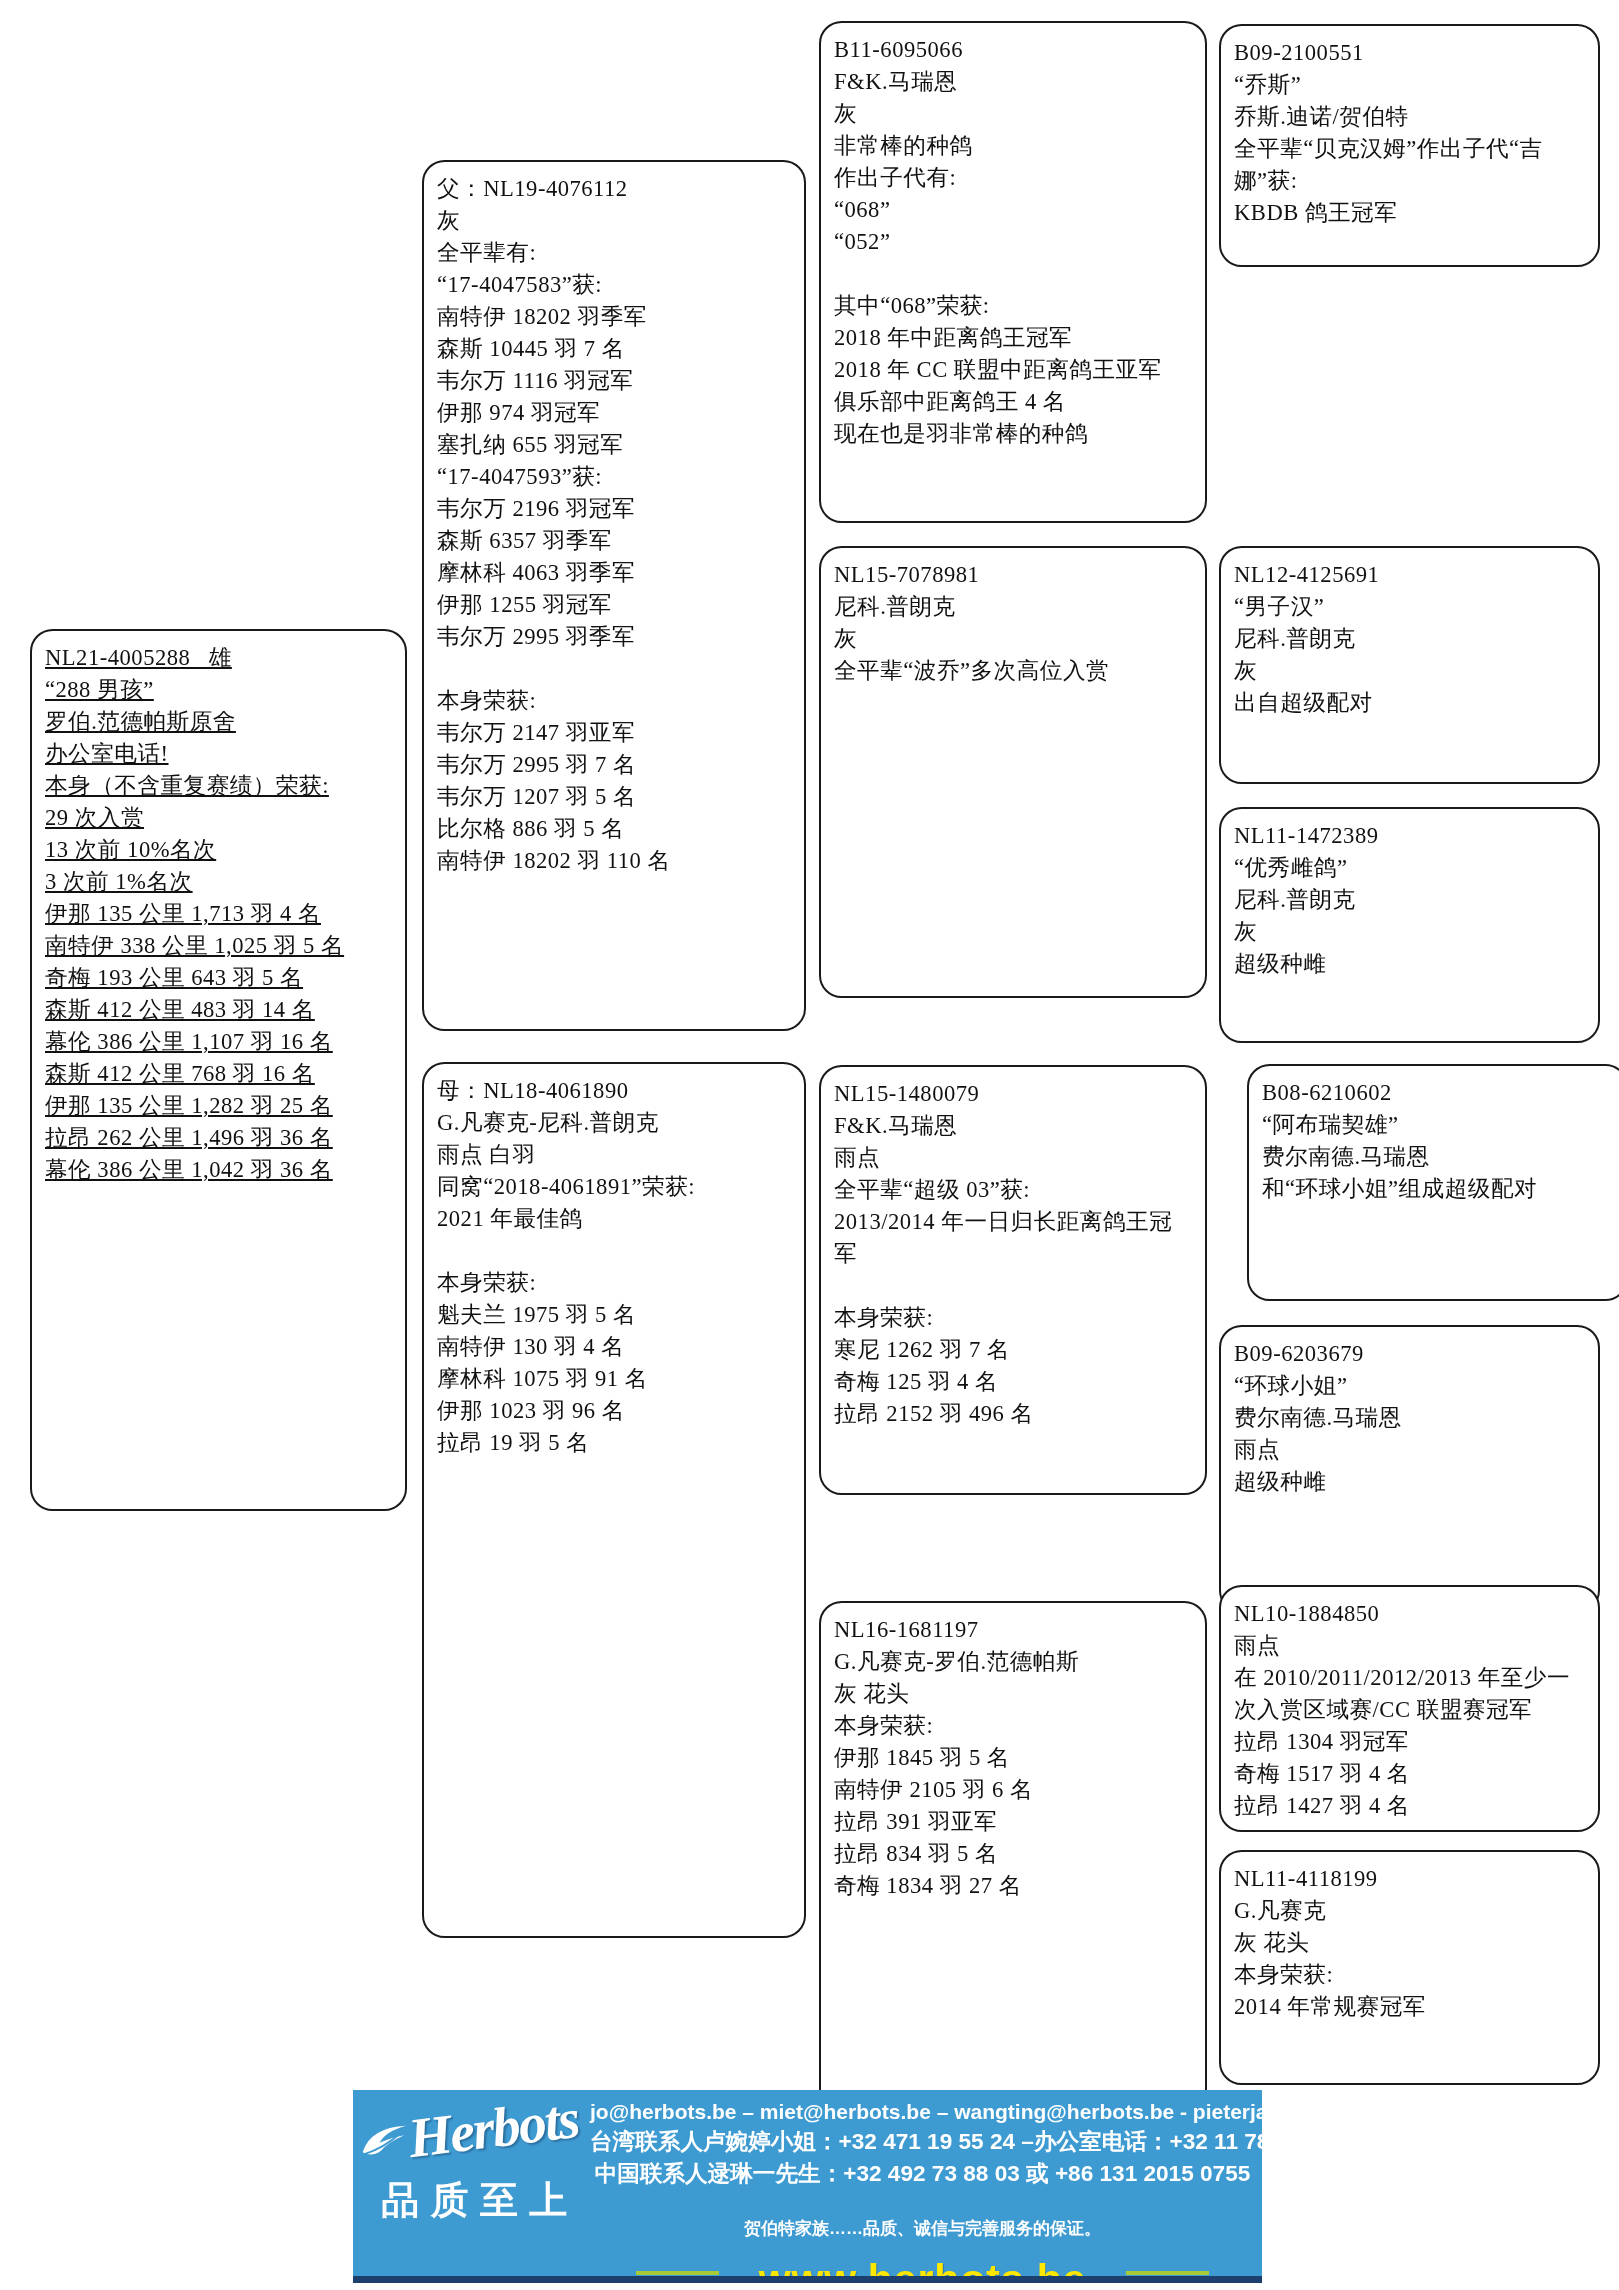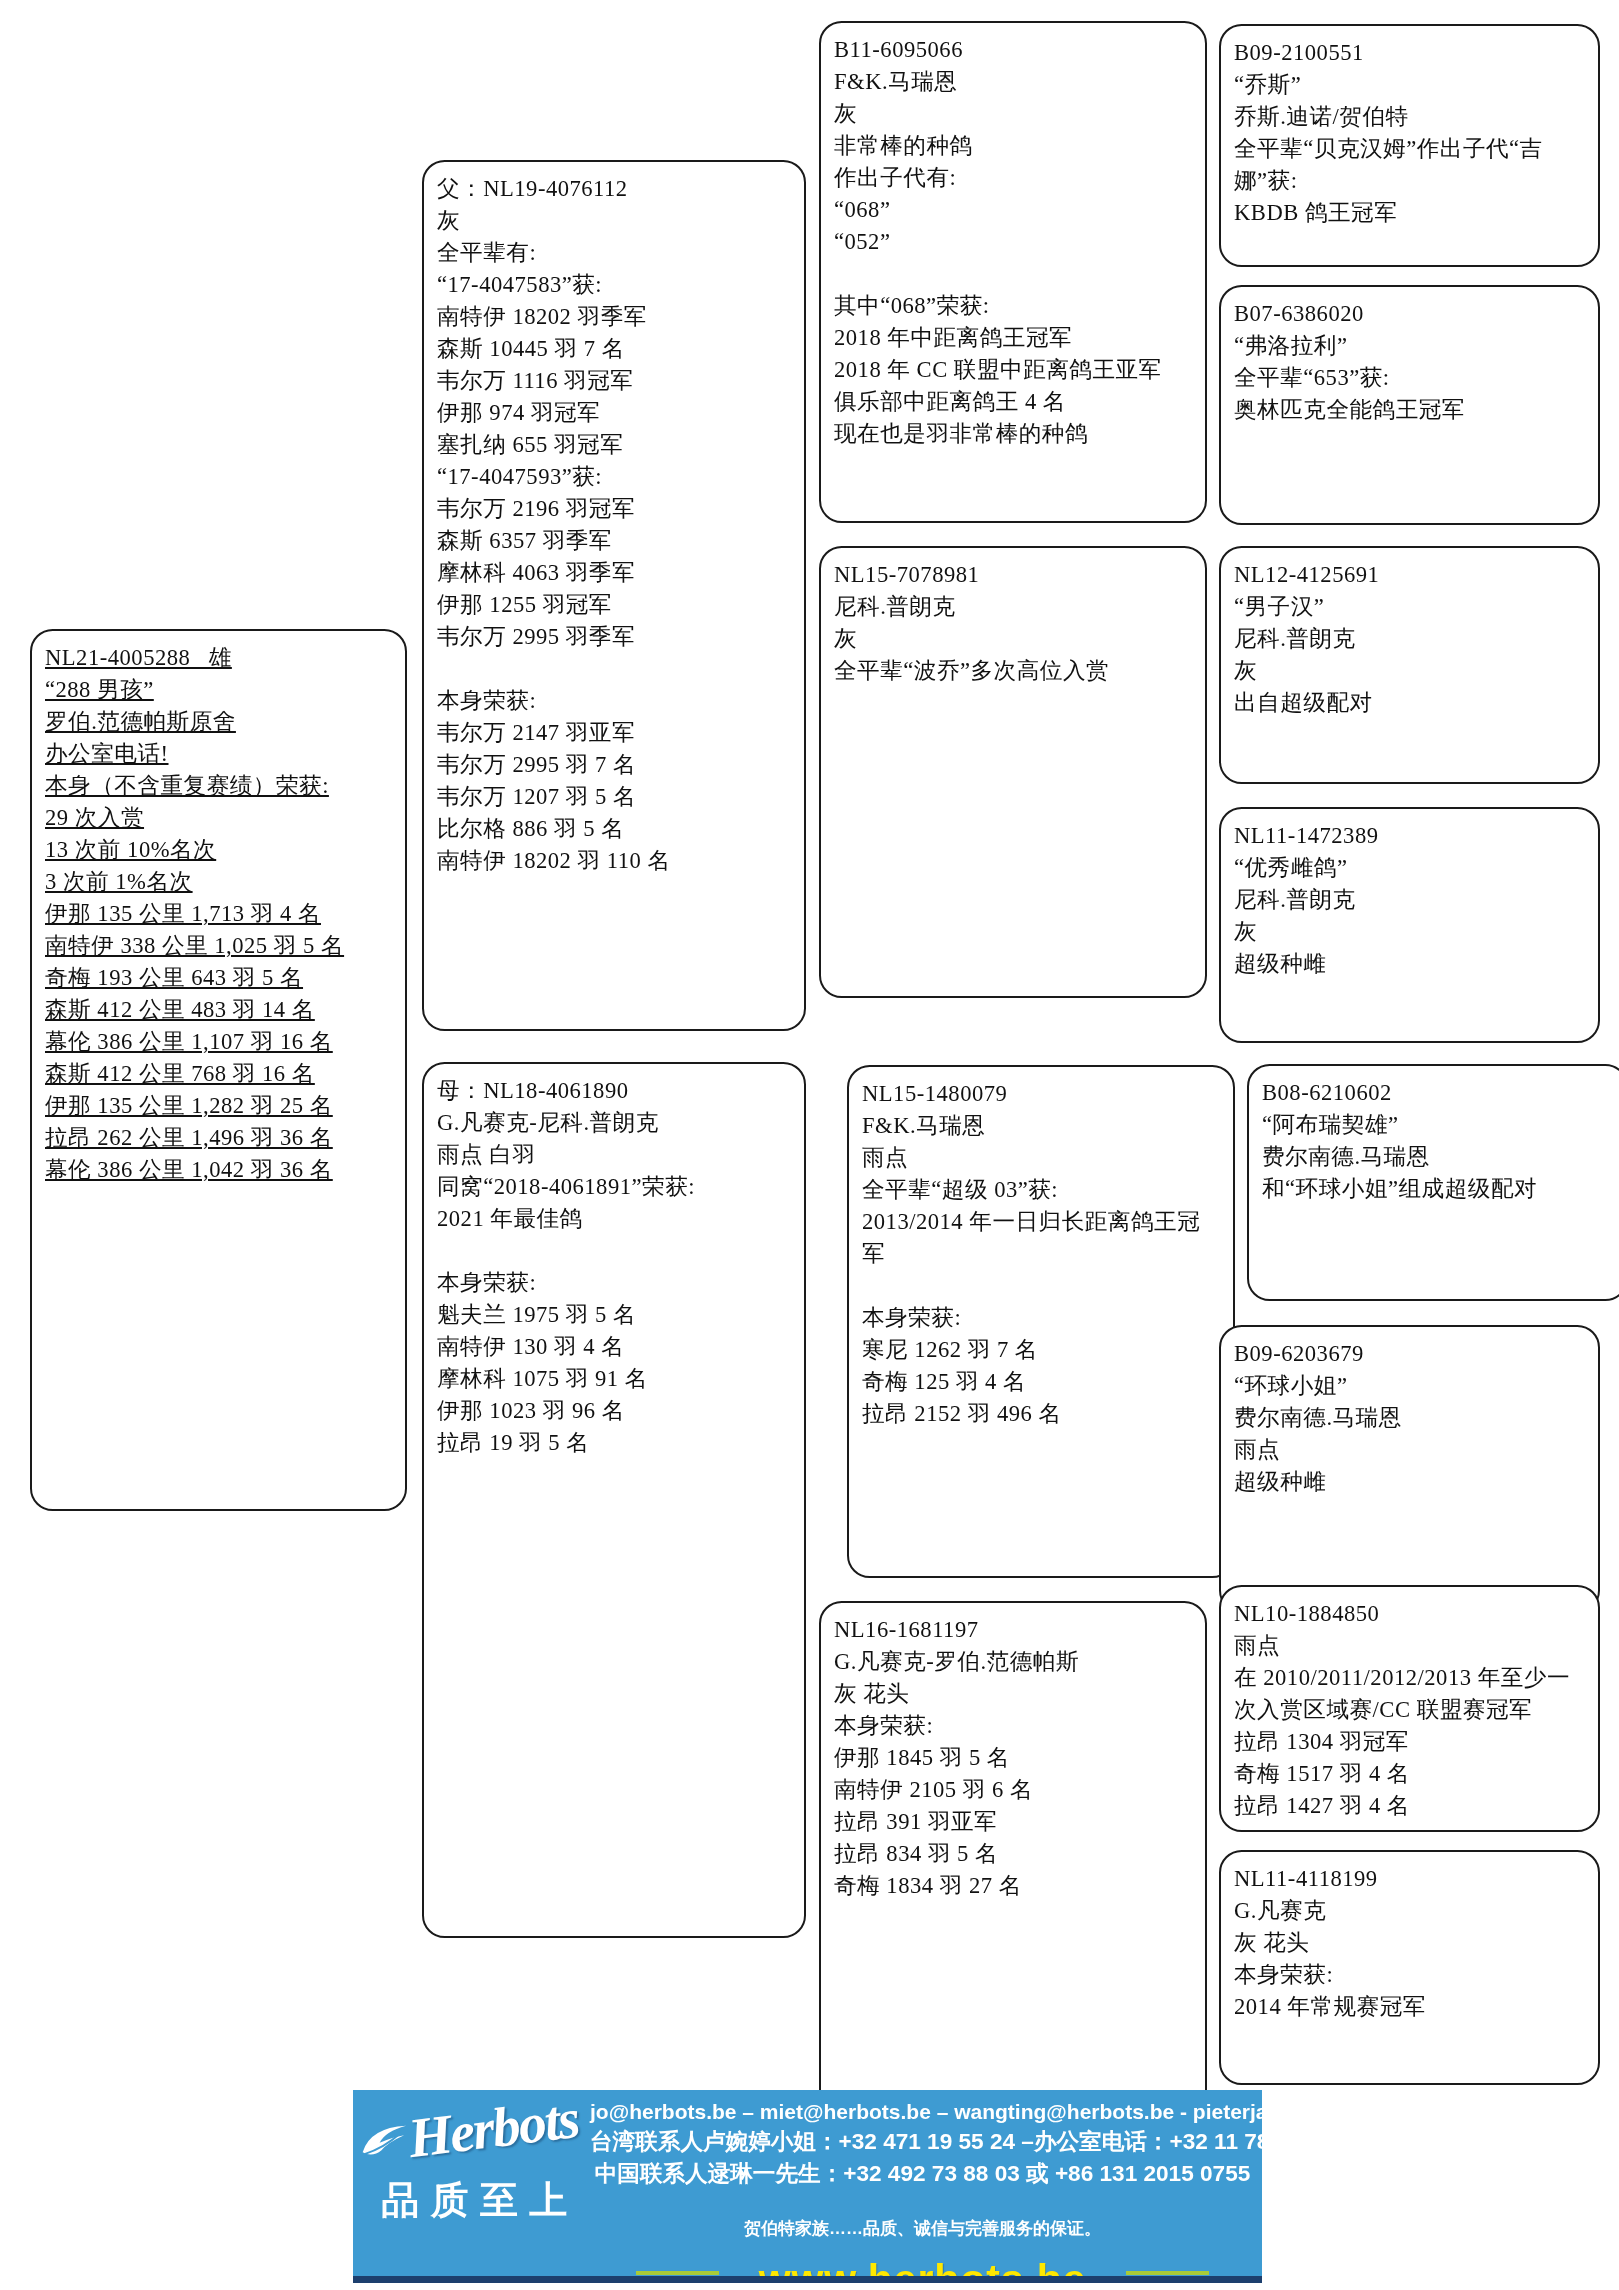--- a/index.html
+++ b/index.html
@@ -167,21 +167,21 @@
       <div class="line">现在也是羽非常棒的种鸽</div>
     </div>
 
   <div class="box" style="left:819px;top:546px;width:388px;height:452px;">
       <div class="line">NL15-7078981</div>
       <div class="line">尼科.普朗克</div>
       <div class="line">灰</div>
       <div class="line">全平辈“波乔”多次高位入赏</div>
     </div>
 
-  <div class="box" style="left:819px;top:1065px;width:388px;height:513px;margin-left:28px;">
+  <div class="box" style="left:819px;top:1065px;width:388px;height:430px;">
       <div class="line">NL15-1480079</div>
       <div class="line">F&amp;K.马瑞恩</div>
       <div class="line">雨点</div>
       <div class="line">全平辈“超级 03”获:</div>
       <div class="line">2013/2014 年一日归长距离鸽王冠</div>
       <div class="line">军</div>
       <div class="line"></div>
       <div class="line">本身荣获:</div>
       <div class="line">寒尼 1262 羽 7 名</div>
       <div class="line">奇梅 125 羽 4 名</div>
@@ -202,26 +202,20 @@
 
   <div class="box" style="left:1219px;top:23.5px;width:381px;height:243px;">
       <div class="line">B09-2100551</div>
       <div class="line">“乔斯”</div>
       <div class="line">乔斯.迪诺/贺伯特</div>
       <div class="line">全平辈“贝克汉姆”作出子代“吉</div>
       <div class="line">娜”获:</div>
       <div class="line">KBDB 鸽王冠军</div>
     </div>
 
-  <div class="box" style="left:1219px;top:285px;width:381px;height:240px;">
-      <div class="line">B07-6386020</div>
-      <div class="line">“弗洛拉利”</div>
-      <div class="line">全平辈“653”获:</div>
-      <div class="line">奥林匹克全能鸽王冠军</div>
-    </div>
 
   <div class="box" style="left:1219px;top:546px;width:381px;height:238px;">
       <div class="line">NL12-4125691</div>
       <div class="line">“男子汉”</div>
       <div class="line">尼科.普朗克</div>
       <div class="line">灰</div>
       <div class="line">出自超级配对</div>
     </div>
 
   <div class="box" style="left:1219px;top:807px;width:381px;height:236px;">

